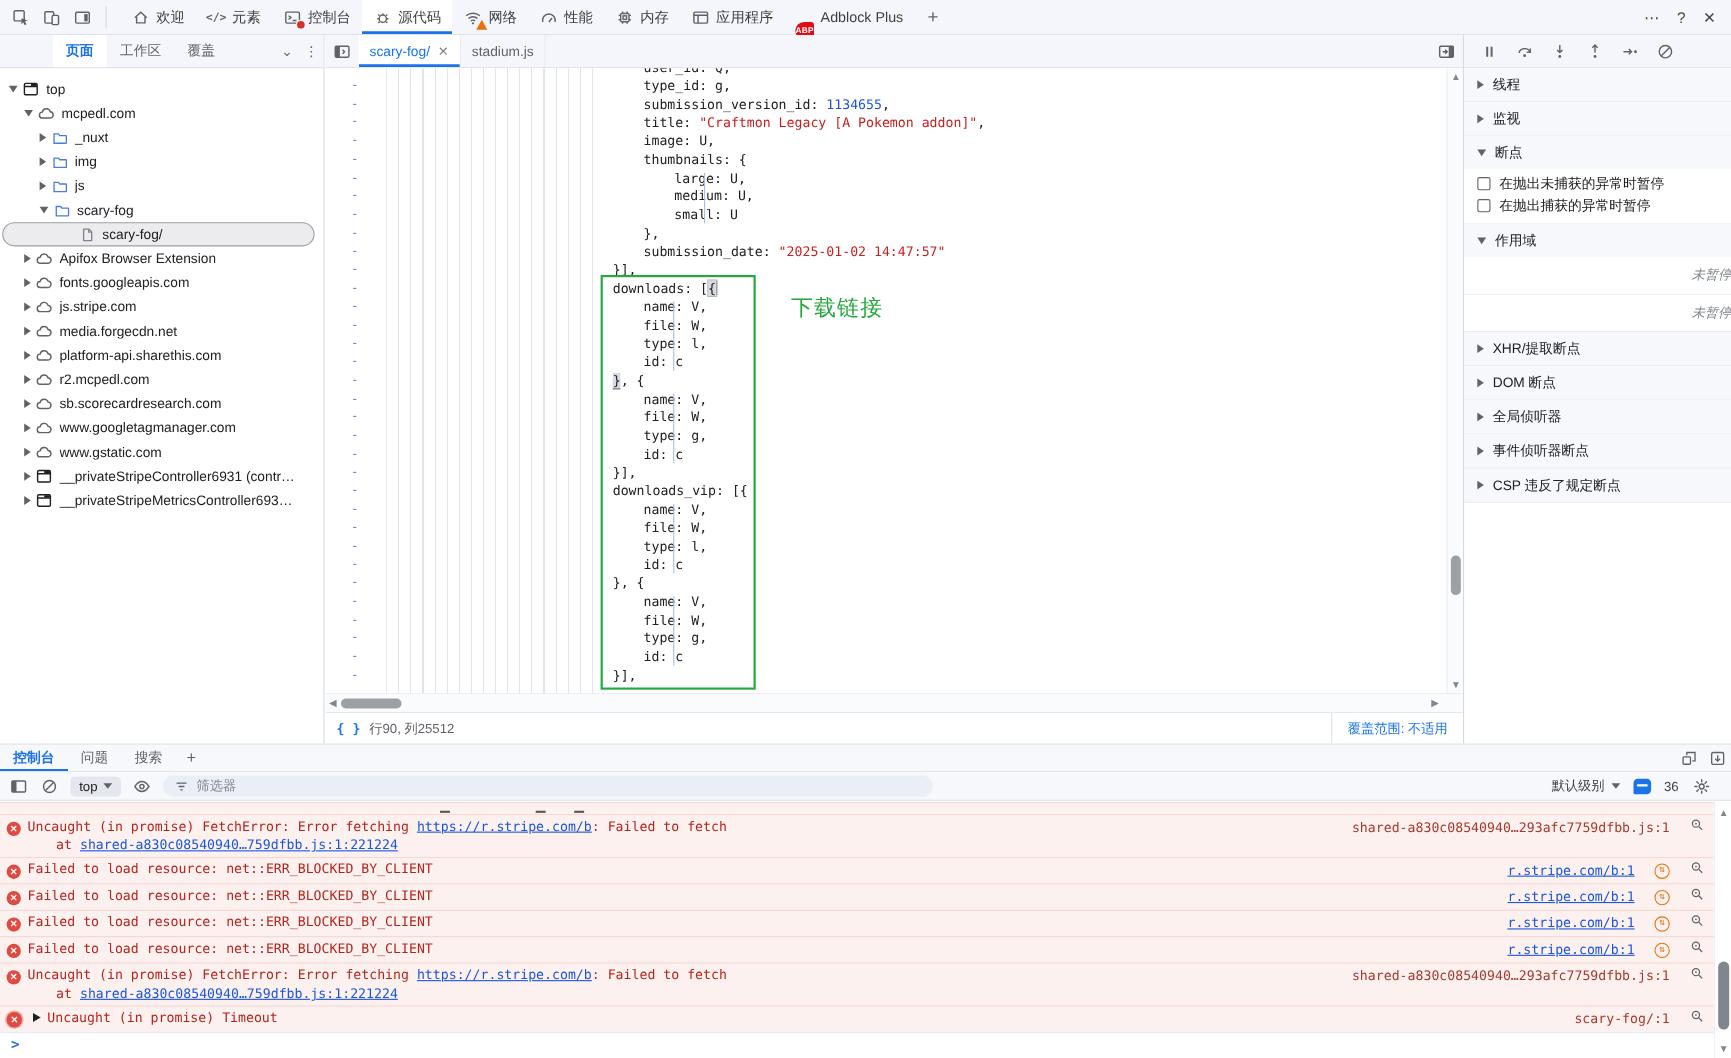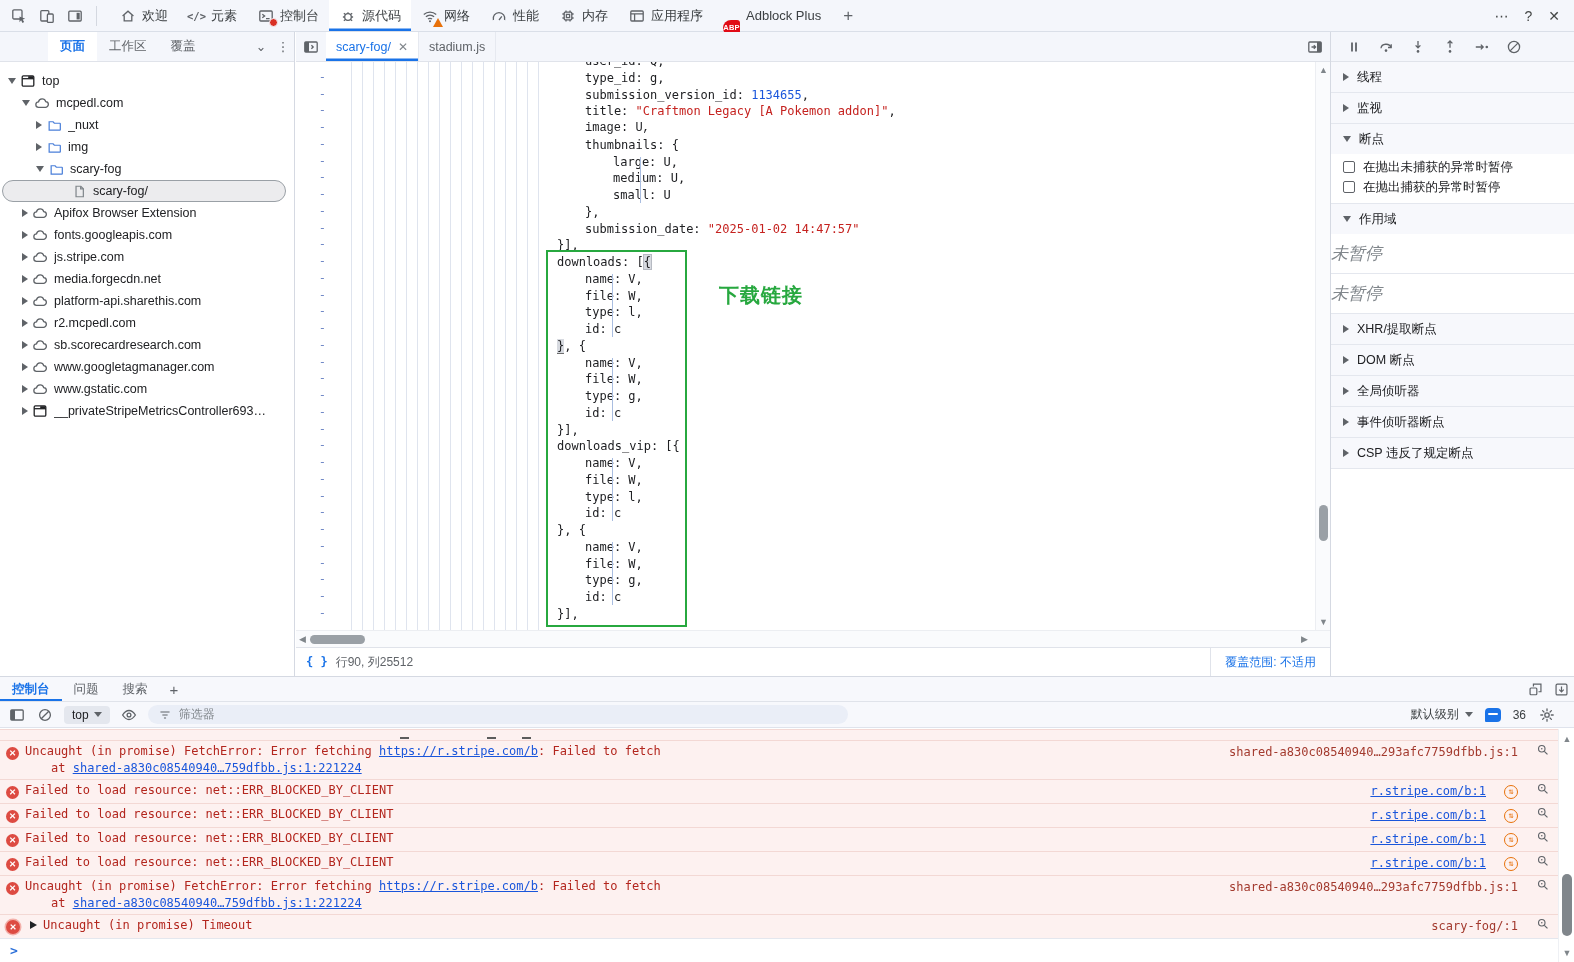--- a/index.html
+++ b/index.html
@@ -60,21 +60,21 @@
   .gutter div { height:16.75px; color:#7189c7; font-family:"DejaVu Sans Mono",monospace; font-size:12px; text-align:right; padding-right:16px; }
   .code { position:absolute; left:51px; top:-9px; right:16px; font-family:"DejaVu Sans Mono",monospace; font-size:12px; }
   .cline { height:16.75px; line-height:16.75px; white-space:pre; color:#202124; }
   .cline .num { color:#1a56db; }
   .cline .str { color:#c5221f; }
   .cline .hb { background:#d7dae0; outline:1px solid #b6bac2; }
   .cline .hb2 { background:#d7dae0; border-bottom:1px solid #6e6e6e; }
   .caret { display:inline-block; width:1.5px; height:13px; background:#000; vertical-align:-2px; }
   .bguide { position:absolute; width:1px; background:#a9bde0; }
   .green-box { position:absolute; left:250px; top:188px; width:141px; height:377px; border:2.5px solid #27a83f; pointer-events:none; }
-  .green-label { position:absolute; left:423px; top:220px; color:#27a83f; font-size:20px; font-weight:bold; letter-spacing:1px; }
+  .green-label { position:absolute; left:423px; top:204px; color:#27a83f; font-size:20px; font-weight:normal; letter-spacing:1px; }
   .vscroll { position:absolute; right:0; top:0; bottom:0; width:15px; background:#fafbfd; border-left:1px solid #eceef2; }
   .vscroll .thumb { position:absolute; left:3px; width:9px; top:443px; height:36px; background:#9aa0a6; border-radius:5px; }
   .arr { position:absolute; color:#80868b; font-size:9px; left:0; width:15px; text-align:center; cursor:pointer; }
   .hscroll { position:relative; height:17px; background:#fafbfd; border-top:1px solid #eceef2; }
   .hscroll .thumb { position:absolute; left:14px; top:4px; width:55px; height:9px; background:#9aa0a6; border-radius:5px; }
   .hscroll .la { position:absolute; left:3px; top:3px; color:#80868b; font-size:9px; }
   .hscroll .ra { position:absolute; right:22px; top:3px; color:#80868b; font-size:9px; }
   .status { height:29px; border-top:1px solid #e0e3ea; display:flex; align-items:center; font-size:12px; color:#5f6368; }
   .status .pp { color:#1a73e8; font-weight:bold; font-family:"DejaVu Sans Mono",monospace; margin:0 8px 0 10px; cursor:pointer; }
   .status .spacer { flex:1; }
@@ -82,21 +82,21 @@
 
   
   .debug { position:absolute; left:1330px; top:0; width:244px; height:644px; border-left:1px solid #d5d9e2; background:#fff; }
   .dbg-toolbar { height:30px; background:#f4f6fb; border-bottom:1px solid #e0e3ea; display:flex; align-items:center; gap:14px; padding:0 14px; }
   .dbg-toolbar .ico { width:18px; height:18px; display:flex; align-items:center; justify-content:center; cursor:pointer; }
   .dsec { border-bottom:1px solid #e4e7ee; }
   .dsec .hdr { height:30px; display:flex; align-items:center; gap:8px; padding:0 12px; background:#f7f8fc; cursor:pointer; font-size:12.5px; color:#202124; }
   .dsec .body { background:#fff; }
   .cbrow { display:flex; align-items:center; gap:8px; padding:2px 12px; height:20px; font-size:12.5px; }
   .cbox { width:12px; height:12px; border:1.4px solid #5f6368; border-radius:2px; flex:none; cursor:pointer; }
-  .npause { text-align:left; color:#80868b; font-style:italic; padding:8px 0; font-size:17px; }
+  .npause { text-align:right; color:#80868b; font-style:italic; padding:8px 0; font-size:12px; }
 
   
   .console { position:absolute; left:0; top:676px; width:1574px; height:286px; border-top:1px solid #d5d9e2; background:#fff; }
   .con-tabs { height:25px; background:#f7f8fc; border-bottom:1px solid #e0e3ea; display:flex; align-items:stretch; }
   .con-tab { display:flex; align-items:center; padding:0 12px; color:#5f6368; font-size:12.5px; cursor:pointer; }
   .con-tab.sel { color:#1a73e8; font-weight:bold; box-shadow:inset 0 -2px 0 #1a73e8; }
   .con-tabs .plus { display:flex; align-items:center; padding:0 10px; color:#5f6368; font-size:15px; cursor:pointer; }
   .con-tabs .spacer { flex:1; }
   .con-tabs .ico { width:26px; display:flex; align-items:center; justify-content:center; cursor:pointer; }
   .con-toolbar { height:26px; background:#f7f8fc; border-bottom:1px solid #dfe3ec; display:flex; align-items:center; gap:10px; padding:0 8px; }
@@ -290,20 +290,29 @@
           <div class="trow" style="padding-left: 36px;">
             <span class="chev closed"></span>
             <span class="ticn">
               <svg class="i" width="15" height="15" viewBox="0 0 16 16">
                 <path d="M2.3 4h4.2l1.3 1.6h5.9a.5.5 0 0 1 .5.5v6.4a.5.5 0 0 1-.5.5H2.3z" stroke="#4a7fd9"></path>
               </svg>
             </span>
             <span class="lbl">img</span>
           </div>
           <div class="trow" style="padding-left: 36px;">
+            <span class="chev closed"></span>
+            <span class="ticn">
+              <svg class="i" width="15" height="15" viewBox="0 0 16 16">
+                <path d="M2.3 4h4.2l1.3 1.6h5.9a.5.5 0 0 1 .5.5v6.4a.5.5 0 0 1-.5.5H2.3z" stroke="#4a7fd9"></path>
+              </svg>
+            </span>
+            <span class="lbl">js</span>
+          </div>
+          <div class="trow" style="padding-left: 36px;">
             <span class="chev open"></span>
             <span class="ticn">
               <svg class="i" width="15" height="15" viewBox="0 0 16 16">
                 <path d="M2.3 4h4.2l1.3 1.6h5.9a.5.5 0 0 1 .5.5v6.4a.5.5 0 0 1-.5.5H2.3z" stroke="#4a7fd9"></path>
               </svg>
             </span>
             <span class="lbl">scary-fog</span>
           </div>
           <div class="trow pill" style="padding-left: 54px;">
             <span class="chev none"></span>
@@ -388,20 +397,31 @@
             <span class="lbl">www.googletagmanager.com</span>
           </div>
           <div class="trow" style="padding-left: 22px;">
             <span class="chev closed"></span>
             <span class="ticn">
               <svg class="i" width="16" height="16" viewBox="0 0 16 16">
                 <path d="M4.6 12.3a2.7 2.7 0 0 1-.1-5.4 3.7 3.7 0 0 1 7.2-.3 2.5 2.5 0 0 1-.4 5.7z" stroke="#5f6368"></path>
               </svg>
             </span>
             <span class="lbl">www.gstatic.com</span>
+          </div>
+          <div class="trow" style="padding-left: 22px;">
+            <span class="chev closed"></span>
+            <span class="ticn">
+              <svg class="i" width="16" height="16" viewBox="0 0 16 16">
+                <rect x="2.2" y="2.8" width="11.6" height="10.4" rx="1.2" stroke="#202124"></rect>
+                <path d="M2.2 5.7h11.6" stroke="#202124"></path>
+                <rect x="8.2" y="3.2" width="5.2" height="2.1" fill="#202124" stroke="none"></rect>
+              </svg>
+            </span>
+            <span class="lbl">__privateStripeController6931 (contr…</span>
           </div>
           <div class="trow" style="padding-left: 22px;">
             <span class="chev closed"></span>
             <span class="ticn">
               <svg class="i" width="16" height="16" viewBox="0 0 16 16">
                 <rect x="2.2" y="2.8" width="11.6" height="10.4" rx="1.2" stroke="#202124"></rect>
                 <path d="M2.2 5.7h11.6" stroke="#202124"></path>
                 <rect x="8.2" y="3.2" width="5.2" height="2.1" fill="#202124" stroke="none"></rect>
               </svg>
             </span>
@@ -472,21 +492,21 @@
             <div>-</div>
             <div>-</div>
             <div>-</div>
             <div>-</div>
           </div>
         <div class="code" id="code">
             <div class="cline" style="padding-left: 238px;"><span>user_id: Q,</span></div>
             <div class="cline" style="padding-left: 238px;"><span>type_id: g,</span></div>
             <div class="cline" style="padding-left: 238px;"><span>submission_version_id: </span><span class="num">1134655</span><span>,</span></div>
             <div class="cline" style="padding-left: 238px;"><span>title: </span><span class="str">"Craftmon Legacy [A Pokemon addon]"</span><span>,</span></div>
-            <div class="cline" style="padding-left: 238px; font-family: Liberation Mono, monospace;"><span>image: U,</span></div>
+            <div class="cline" style="padding-left: 238px;"><span>image: U,</span></div>
             <div class="cline" style="padding-left: 238px;"><span>thumbnails: {</span></div>
             <div class="cline" style="padding-left: 266px;"><span>large: U,</span></div>
             <div class="cline" style="padding-left: 266px;"><span>medium: U,</span></div>
             <div class="cline" style="padding-left: 266px;"><span>small: U</span></div>
             <div class="cline" style="padding-left: 238px;"><span>},</span></div>
             <div class="cline" style="padding-left: 238px;"><span>submission_date: </span><span class="str">"2025-01-02 14:47:57"</span></div>
             <div class="cline" style="padding-left: 210px;"><span>}],</span></div>
             <div class="cline" style="padding-left: 210px;"><span>downloads: [</span><span class="hb">{</span><span class="caret"></span></div>
             <div class="cline" style="padding-left: 238px;"><span>name: V,</span></div>
             <div class="cline" style="padding-left: 238px;"><span>file: W,</span></div>

